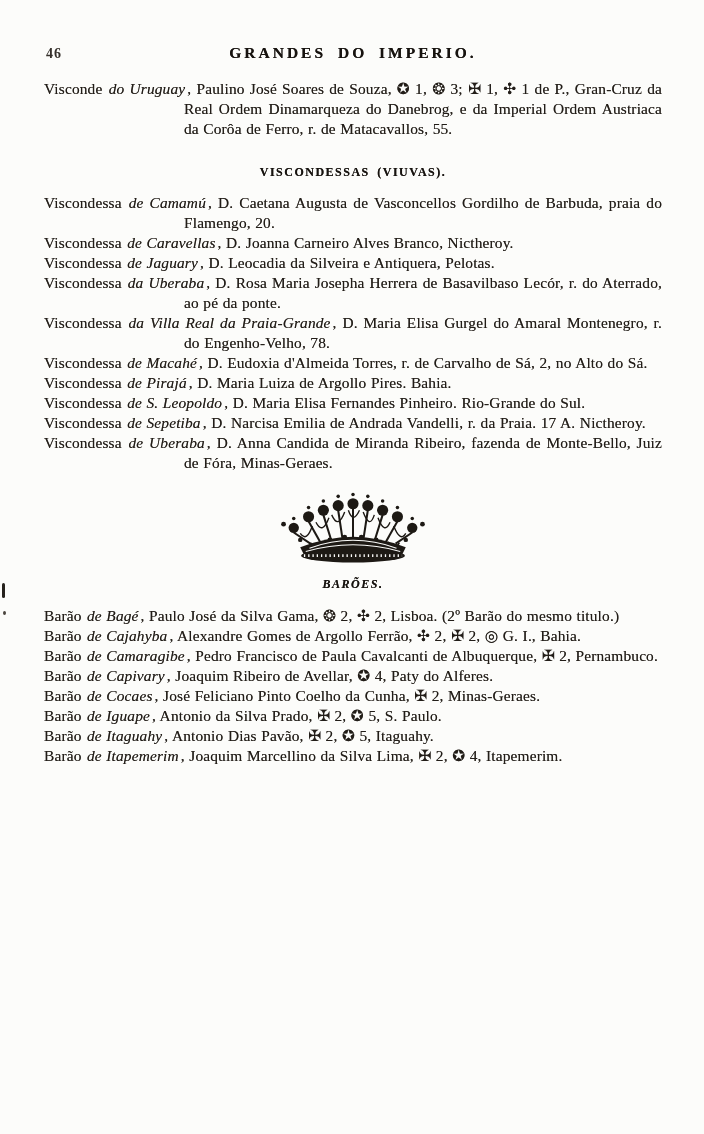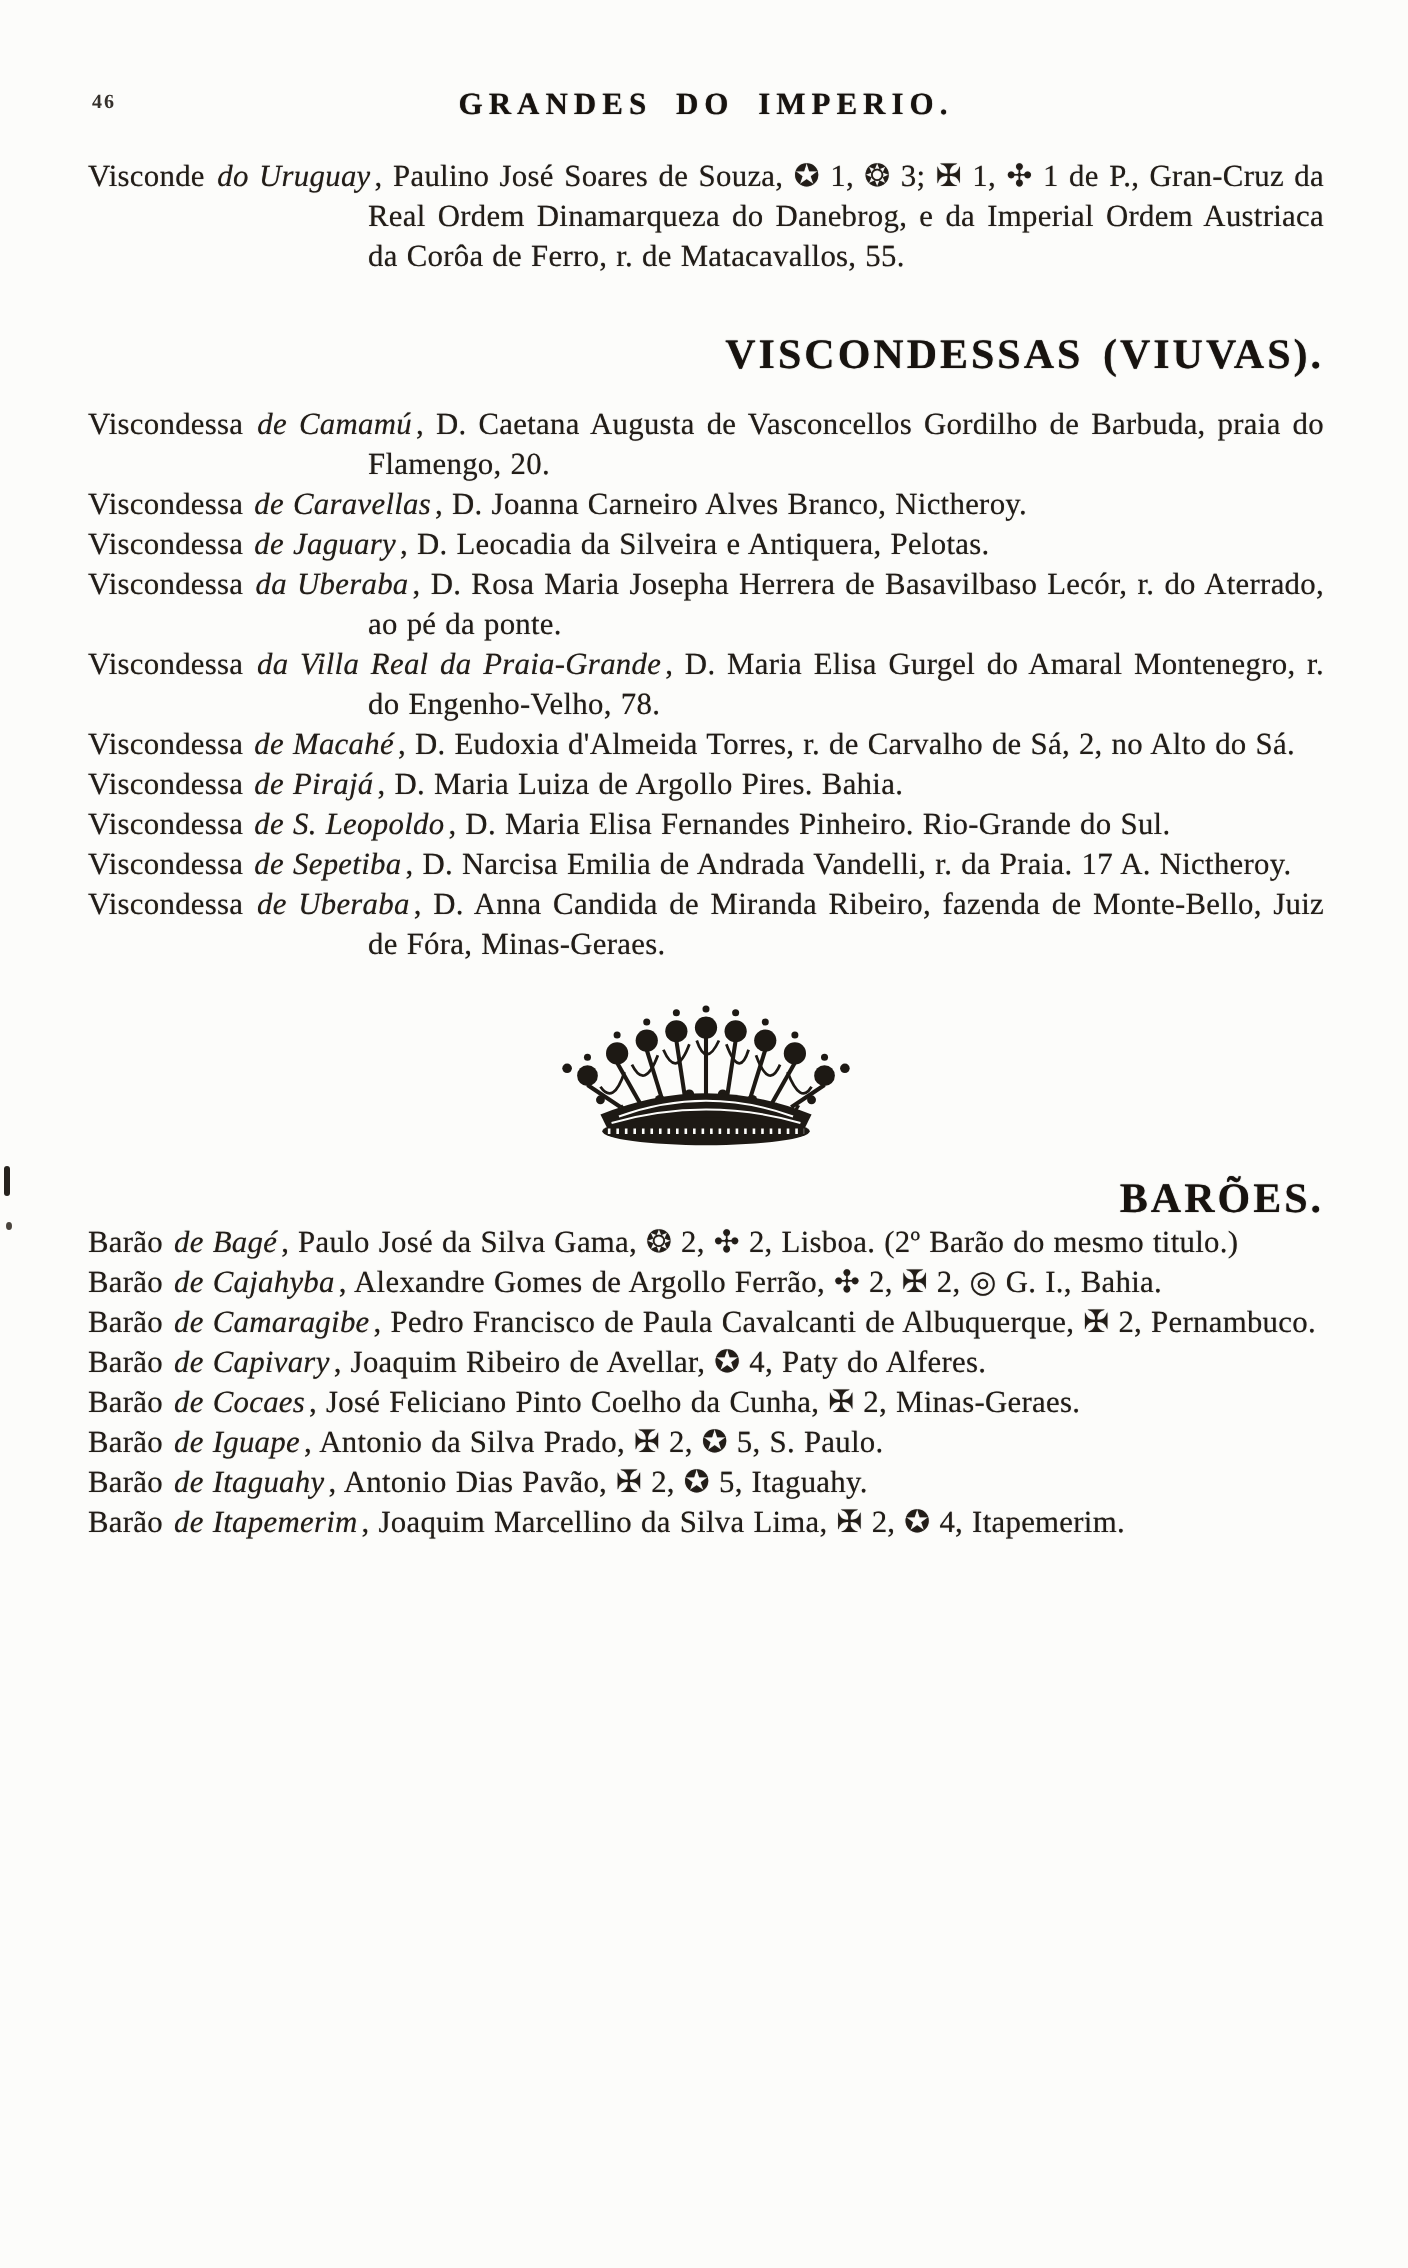--- a/index.html
+++ b/index.html
@@ -4,34 +4,34 @@
 <style>
   html,body{margin:0;padding:0;}
   body{
     width:704px;height:1134px;overflow:hidden;
     background:#fcfcfa;color:#221d18;
     font-family:"Liberation Serif","DejaVu Serif","DejaVu Sans",serif;
     -webkit-font-smoothing:antialiased;
   }
   .page{position:relative;width:704px;height:1134px;box-sizing:border-box;padding:44px 42px 0 44px;}
   .header-row{position:relative;height:22px;text-align:center;}
-  .pagenum{position:absolute;left:2px;top:2px;font-size:10px;font-weight:bold;letter-spacing:1px;color:#35302b;}
+  .pagenum{position:absolute;left:2px;top:2px;font-size:14px;font-weight:bold;letter-spacing:1px;color:#35302b;}
   .booktitle{font-size:15.5px;font-weight:bold;letter-spacing:3px;word-spacing:5px;color:#17130f;text-shadow:0 0 .5px rgba(23,19,15,.8);margin-top:44px;}
   .entry{
     margin:0;font-size:15.4px;line-height:20px;text-align:justify;
     padding-left:140px;text-indent:-140px;word-spacing:.5px;letter-spacing:.15px;
     text-shadow:0 0 .4px rgba(32,28,22,.65);
   }
   .entry i{padding:0 2px 0 1px;}
   .lead{margin-top:13px;}
   .section-heading{
-    margin:26px 0 13px;text-align:right;font-size:21px;font-weight:bold;
+    margin:26px 0 13px;text-align:center;font-size:12px;font-weight:bold;
     letter-spacing:1.5px;word-spacing:3px;color:#17130f;text-shadow:0 0 .5px rgba(23,19,15,.8);
   }
-  .heading-baroes{margin:10px 0 0;}
+  .heading-baroes{margin:10px 0 14px;font-style:italic;}
   .crown-wrap{text-align:center;margin:14px 0 0;height:80px;}
   .crown-wrap svg{display:inline-block;}
   .artifact-dash{position:absolute;left:2px;top:583px;width:3px;height:15px;background:#26221d;border-radius:2px;}
   .artifact-dot{position:absolute;left:3px;top:611px;width:3px;height:4px;background:#4a443d;border-radius:50%;}
   .ink{fill:#1d1914;}
   .ink-stroke{stroke:#1d1914;fill:none;}
 </style>
 </head>
 <body>
 

